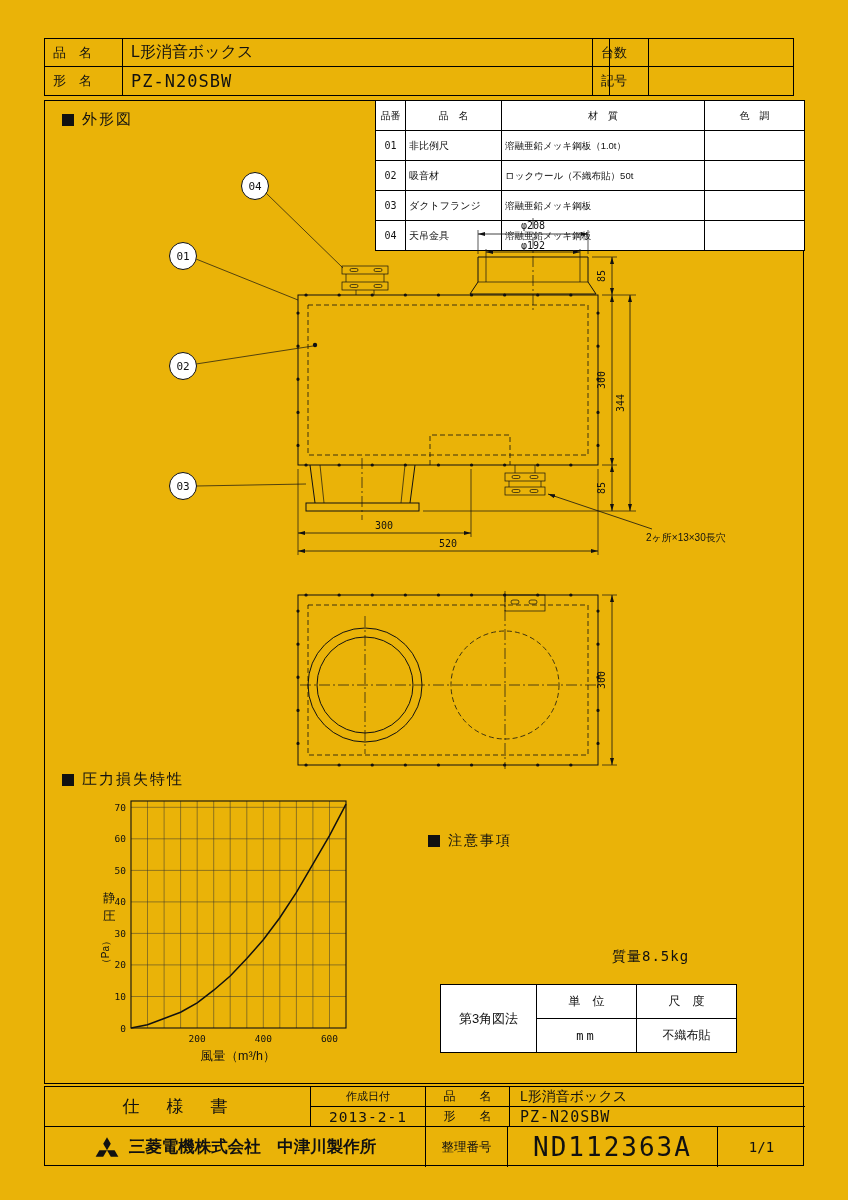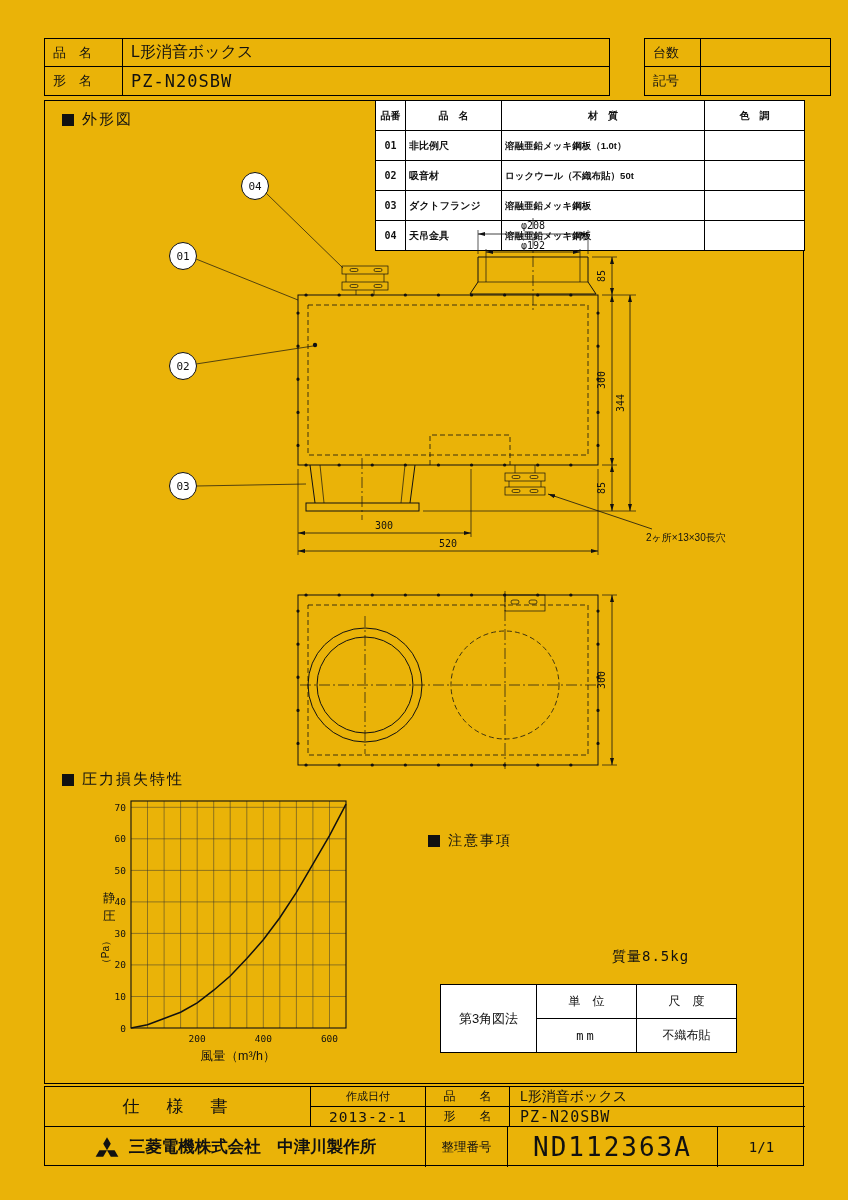--- a/index.html
+++ b/index.html
@@ -16,21 +16,21 @@
   .val-jp{font-size:16px}
   .val-mono{font-family:"DejaVu Sans Mono",monospace;font-size:17px;letter-spacing:1px}
   
   .mainbox{border:1px solid #000}
   
   .sect{display:flex;align-items:center;gap:8px;font-size:15px;letter-spacing:2px;white-space:nowrap}
   .sq{width:12px;height:12px;background:#111;flex:0 0 auto}
   
   table.parts{border-collapse:collapse;table-layout:fixed;width:429px;font-size:10px;background:#fff}
   .parts th,.parts td{border:1px solid #000;padding:0 3px;height:30px;line-height:12px;
-        font-weight:bold;overflow:hidden;white-space:nowrap;text-align:center}
+        font-weight:normal;overflow:hidden;white-space:nowrap;text-align:center}
   .parts td.c-name,.parts td.c-mat{text-align:left}
   .parts td.c-no{font-family:"DejaVu Sans Mono",monospace}
   .parts td.c-mat{font-size:9.5px}
   
   svg .ln{stroke:#111;stroke-width:1;fill:none}
   svg .thin{stroke:#111;stroke-width:.7;fill:none}
   svg .dash{stroke:#111;stroke-dasharray:5 3;stroke-width:.8;fill:none}
   svg .cl{stroke:#111;stroke-dasharray:11 3 2 3;stroke-width:.7;fill:none}
   svg .dim{stroke:#111;stroke-width:.7;fill:none}
   svg .dimln{stroke:#111;stroke-width:.8;fill:none;marker-start:url(#ar);marker-end:url(#ar)}
@@ -78,21 +78,21 @@
 
 <div class="page">
 
   <div class="abs cellgrid" style="left:44px;top:38px;width:566px;height:58px;grid-template-columns:78px 1fr;grid-template-rows:1fr 1fr">
     <div class="br bb lab">品　名</div>
     <div class="bb val-jp">L形消音ボックス</div>
     <div class="br lab">形　名</div>
     <div class="val-mono">PZ-N20SBW</div>
   </div>
 
-  <div class="abs cellgrid" style="left:644px;top:38px;width:187px;height:58px;grid-template-columns:56px 1fr;grid-template-rows:1fr 1fr">
+  <div class="abs cellgrid" style="left:592px;top:38px;width:202px;height:58px;grid-template-columns:56px 1fr;grid-template-rows:1fr 1fr">
     <div class="br bb lab">台数</div>
     <div class="bb"></div>
     <div class="br lab">記号</div>
     <div></div>
   </div>
 
   <div class="abs mainbox" style="left:44px;top:100px;width:760px;height:984px"></div>
 
   <div class="abs sect" style="left:62px;top:110px">
     <span class="sq"></span>

